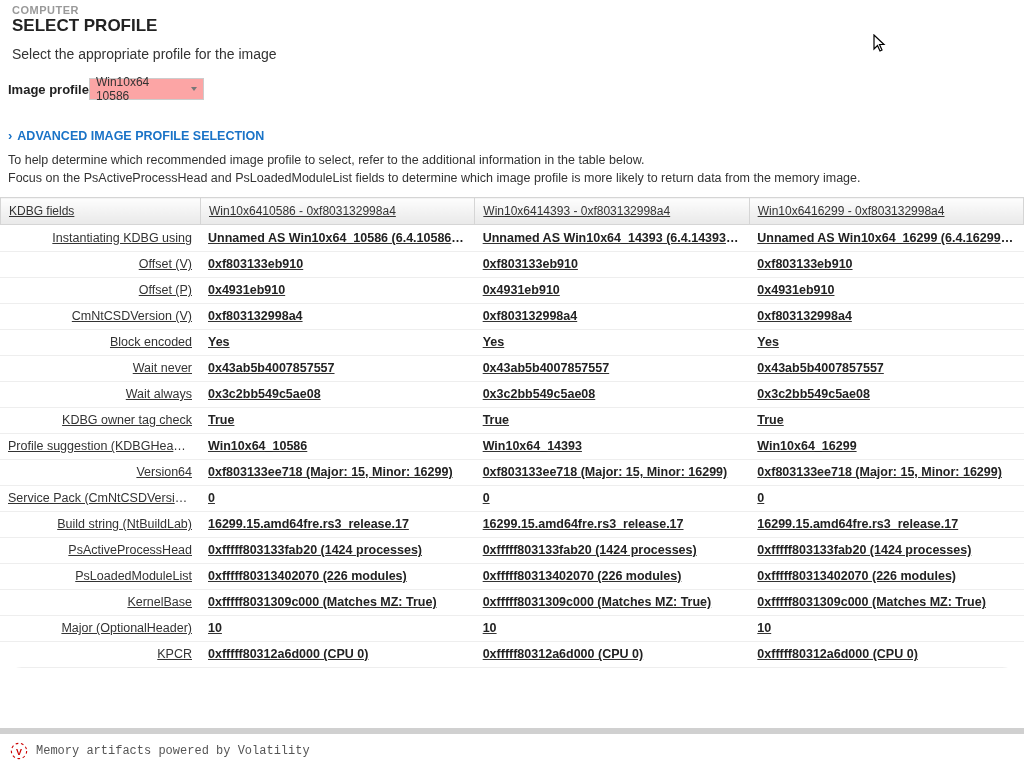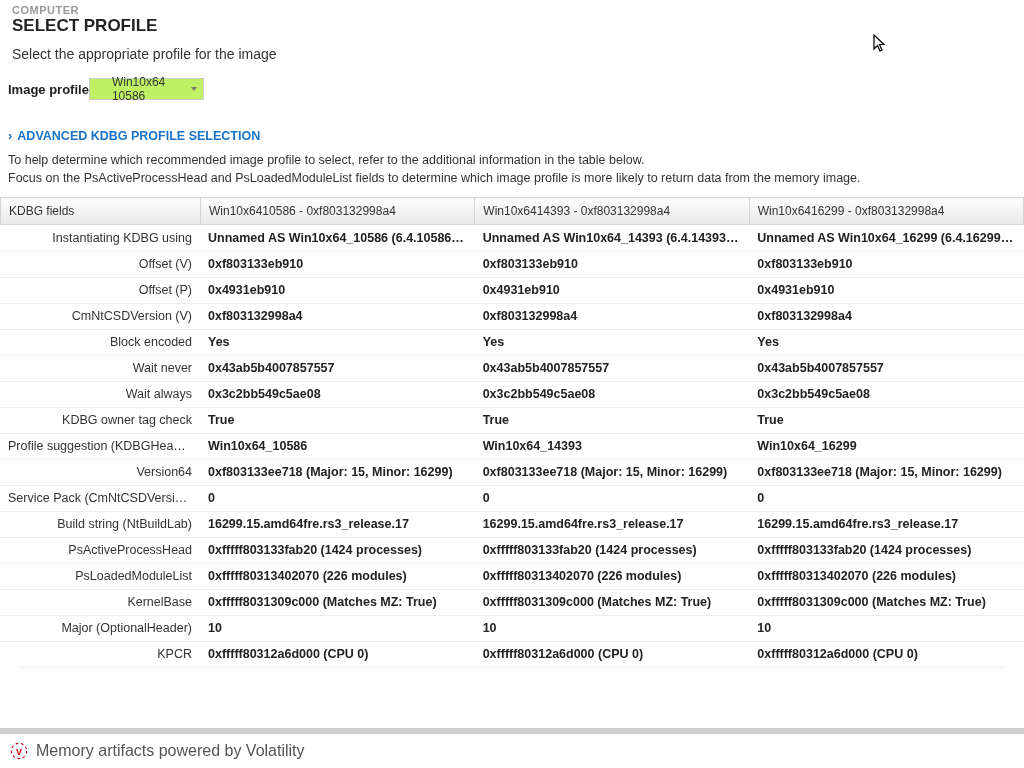--- a/index.html
+++ b/index.html
@@ -41,23 +41,23 @@
     }
     .profile-label {
       font-size: 13px;
       font-weight: 700;
       color: #222;
     }
     .dropdown {
       width: 115px;
       height: 22px;
       border: 1px solid #ccc;
-      background: #bef264;
+      background: #fca5a5;
       font-size: 12px;
-      padding: 2px 20px 2px 22px;
+      padding: 2px 20px 2px 6px;
       position: relative;
       display: flex;
       align-items: center;
       cursor: pointer;
     }
     .dropdown::after {
       content: "";
       position: absolute;
       right: 6px;
       top: 50%;
@@ -86,20 +86,21 @@
     .help1, .help2 {
       font-size: 12.5px;
       color: #333;
       padding: 0 8px;
       margin-bottom: 4px;
     }
     .help2 { margin-bottom: 12px; }
     .table-wrap {
       width: 100%;
       overflow: hidden;
+      text-decoration: underline;
     }
     table {
       width: 100%;
       border-collapse: collapse;
       table-layout: fixed;
     }
     thead th {
       background: linear-gradient(#fdfdfd, #e9e9e9);
       border: 1px solid #d5d5d5;
       font-weight: 400;
@@ -144,22 +145,23 @@
     }
     .vol-icon {
       width: 18px; height: 18px;
       position: relative;
       display: inline-flex;
       align-items: center;
       justify-content: center;
     }
     .vol-icon svg { width: 18px; height: 18px; }
     .footer-text {
-      font-size: 16px;
+      font-size: 12px;
       color: #555;
+      font-family: Liberation Mono, monospace;
     }
     .cursor {
       position: absolute;
       top: 34px;
       right: 135px;
       font-size: 18px;
       color: #000;
       pointer-events: none;
     }
     .table-scroll {
@@ -179,21 +181,21 @@
 
 <div class="profile-row">
   <div class="profile-label">Image profile</div>
   <div class="dropdown">
     <span>Win10x64 10586</span>
   </div>
 </div>
 
 <div class="adv-toggle">
   <span class="chev">›</span>
-  <span>ADVANCED KDBG PROFILE SELECTION</span>
+  <span>ADVANCED IMAGE PROFILE SELECTION</span>
 </div>
 
 <div class="help1">To help determine which recommended image profile to select, refer to the additional information in the table below.</div>
 <div class="help2">Focus on the PsActiveProcessHead and PsLoadedModuleList fields to determine which image profile is more likely to return data from the memory image.</div>
 
 <div class="table-wrap">
   <table>
     <colgroup>
       <col class="col-field">
         <col class="col-data">

